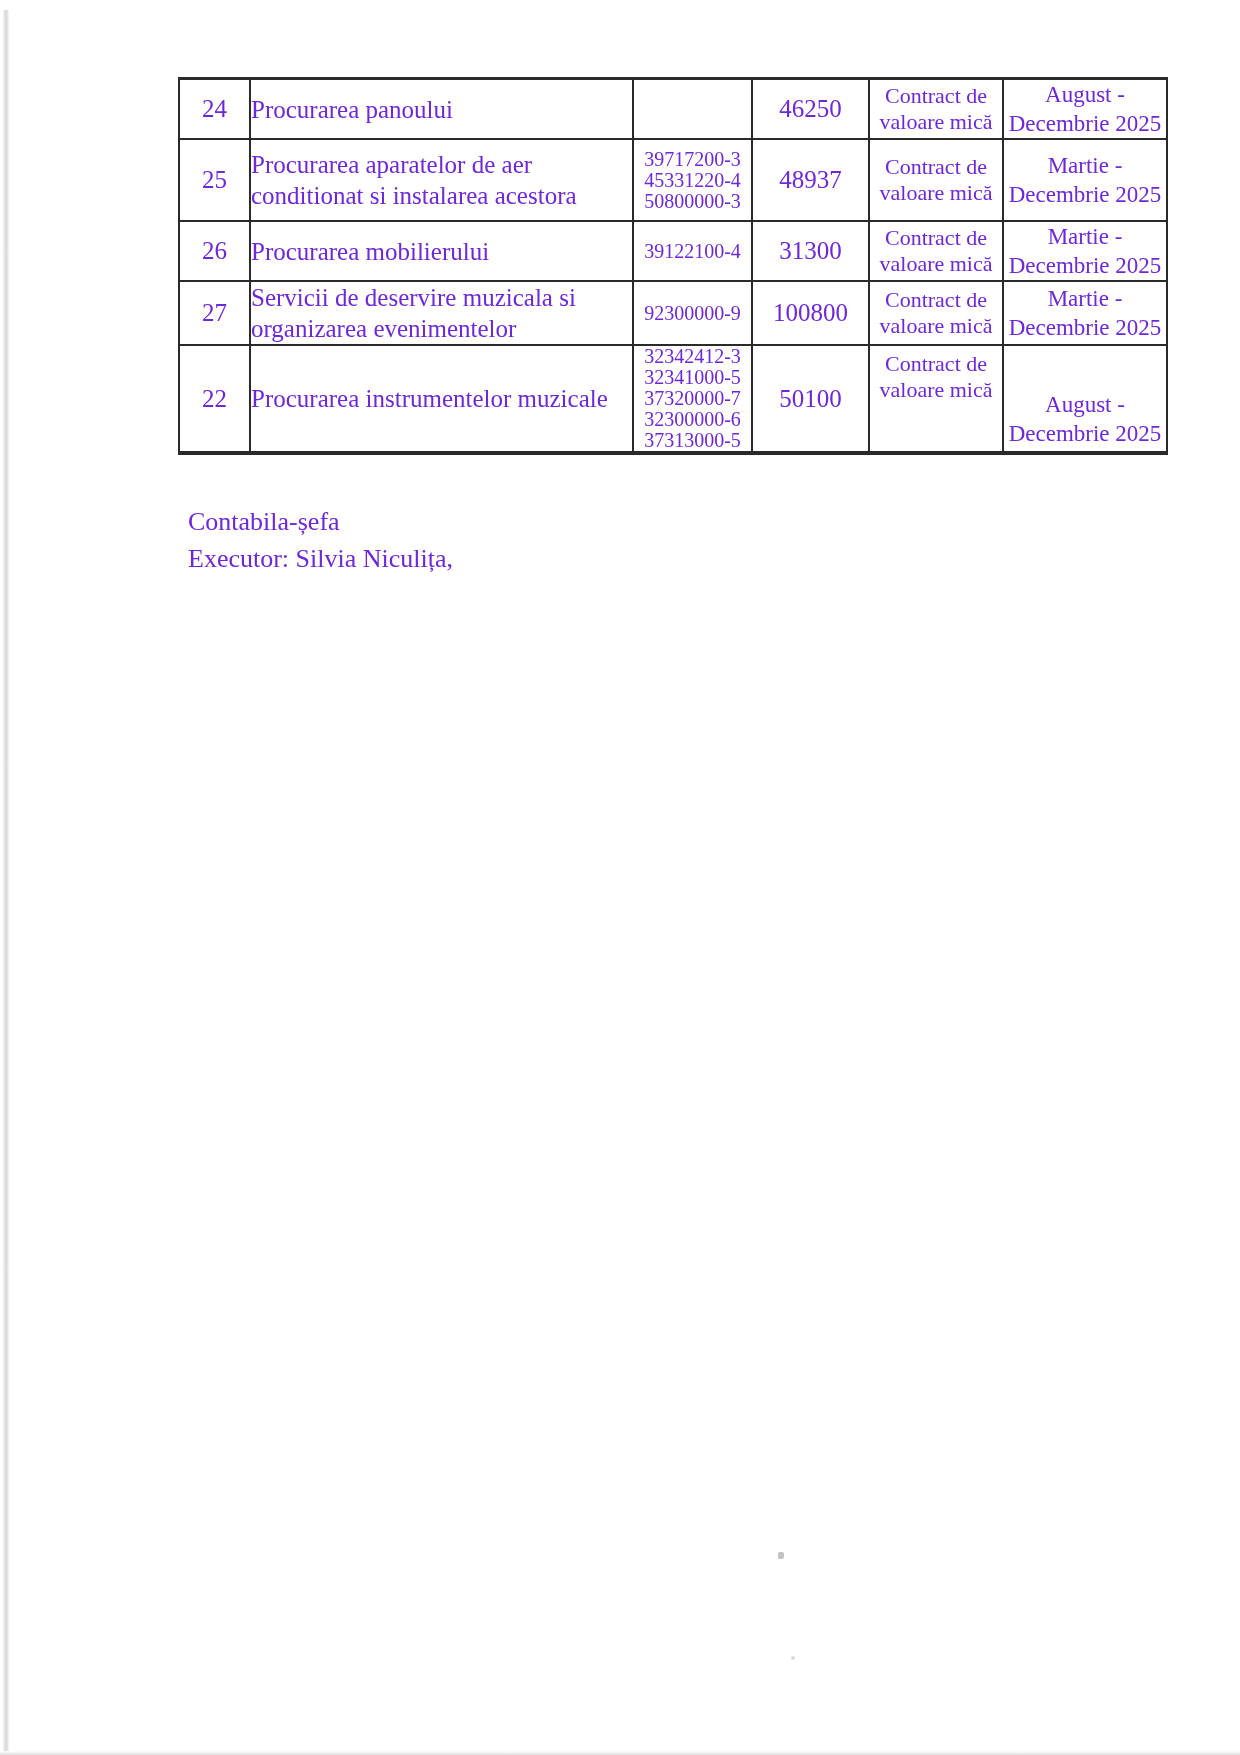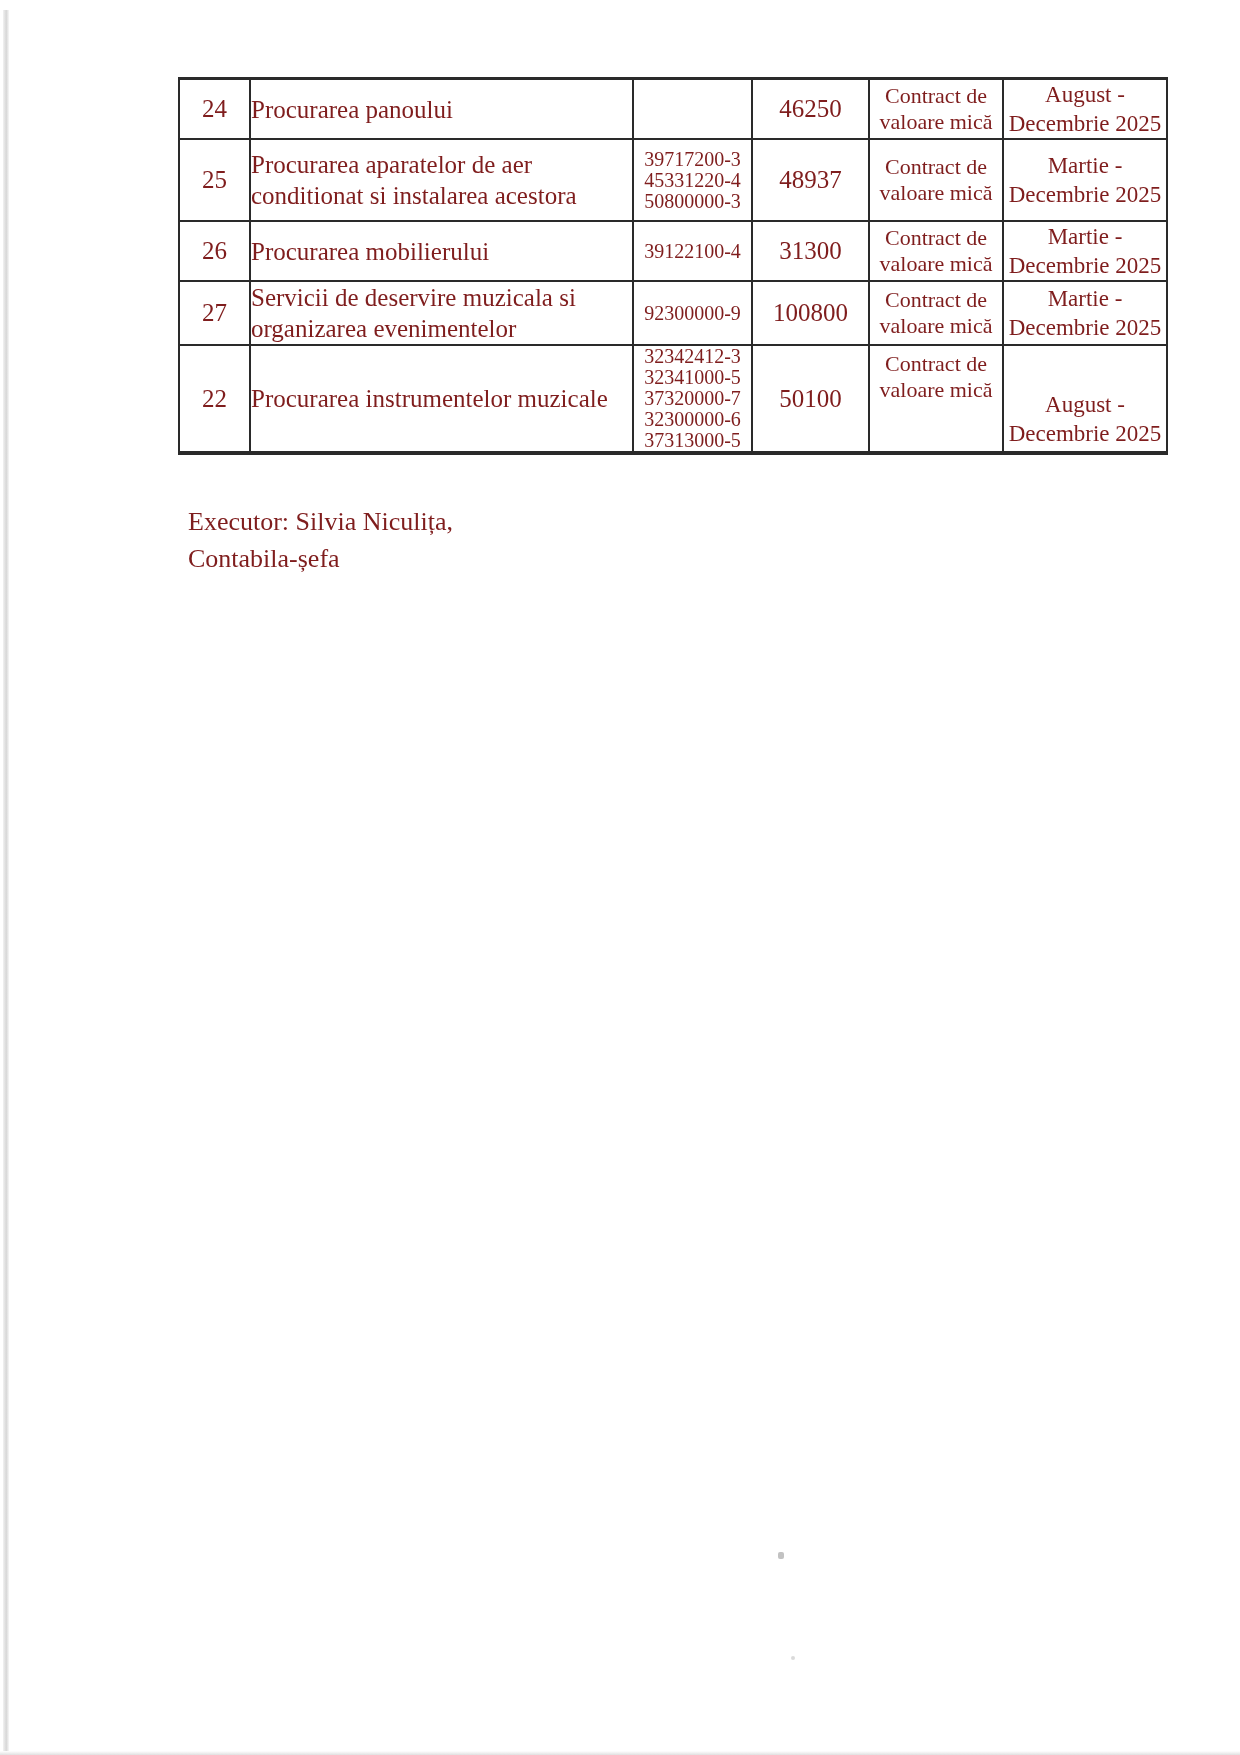--- a/index.html
+++ b/index.html
@@ -1,21 +1,21 @@
 <!DOCTYPE html>
 <html><head>
 <meta charset="utf-8">
 <style>
   html, body { margin:0; padding:0; background:#ffffff; }
   .page {
     position:relative;
     width:1240px; height:1755px;
     background:#ffffff;
     font-family:"Liberation Serif","DejaVu Serif",serif;
-    color:#7f1d1d;
+    color:#6d28d9;
     overflow:hidden;
   }
 
   
   table.proc {
     position:absolute; left:178px; top:77px;
     width:988px;
     border-collapse:collapse; table-layout:fixed;
     border:2px solid #2a2a2a;
     border-top-width:3px;
@@ -200,21 +200,21 @@
           </td>
           <td class="col-period">
             <div class="line">August -</div>
             <div class="line">Decembrie 2025</div>
           </td>
         </tr>
       </tbody>
   </table>
 
   <div class="footer">
+    <div class="line">Contabila-șefa</div>
     <div class="line">Executor: Silvia Niculița,</div>
-    <div class="line">Contabila-șefa</div>
   </div>
 
   <div class="speck-a"></div>
   <div class="speck-b"></div>
   <div class="edge-bottom"></div>
 
 </div>
 
 </body></html>

